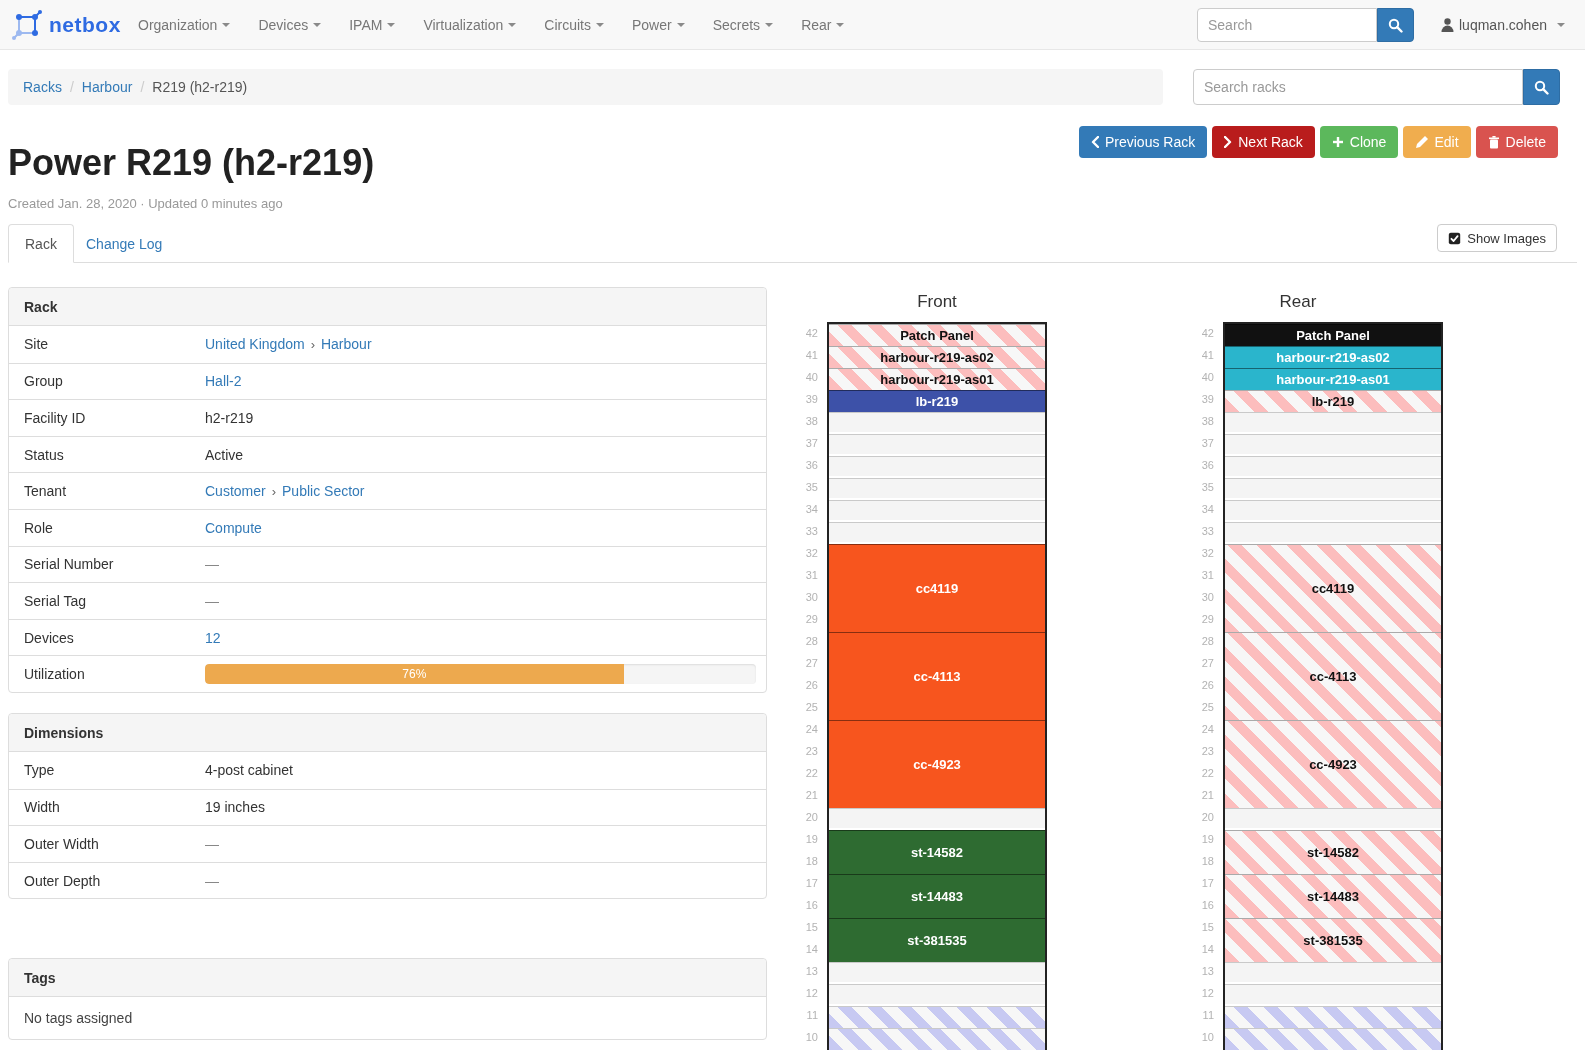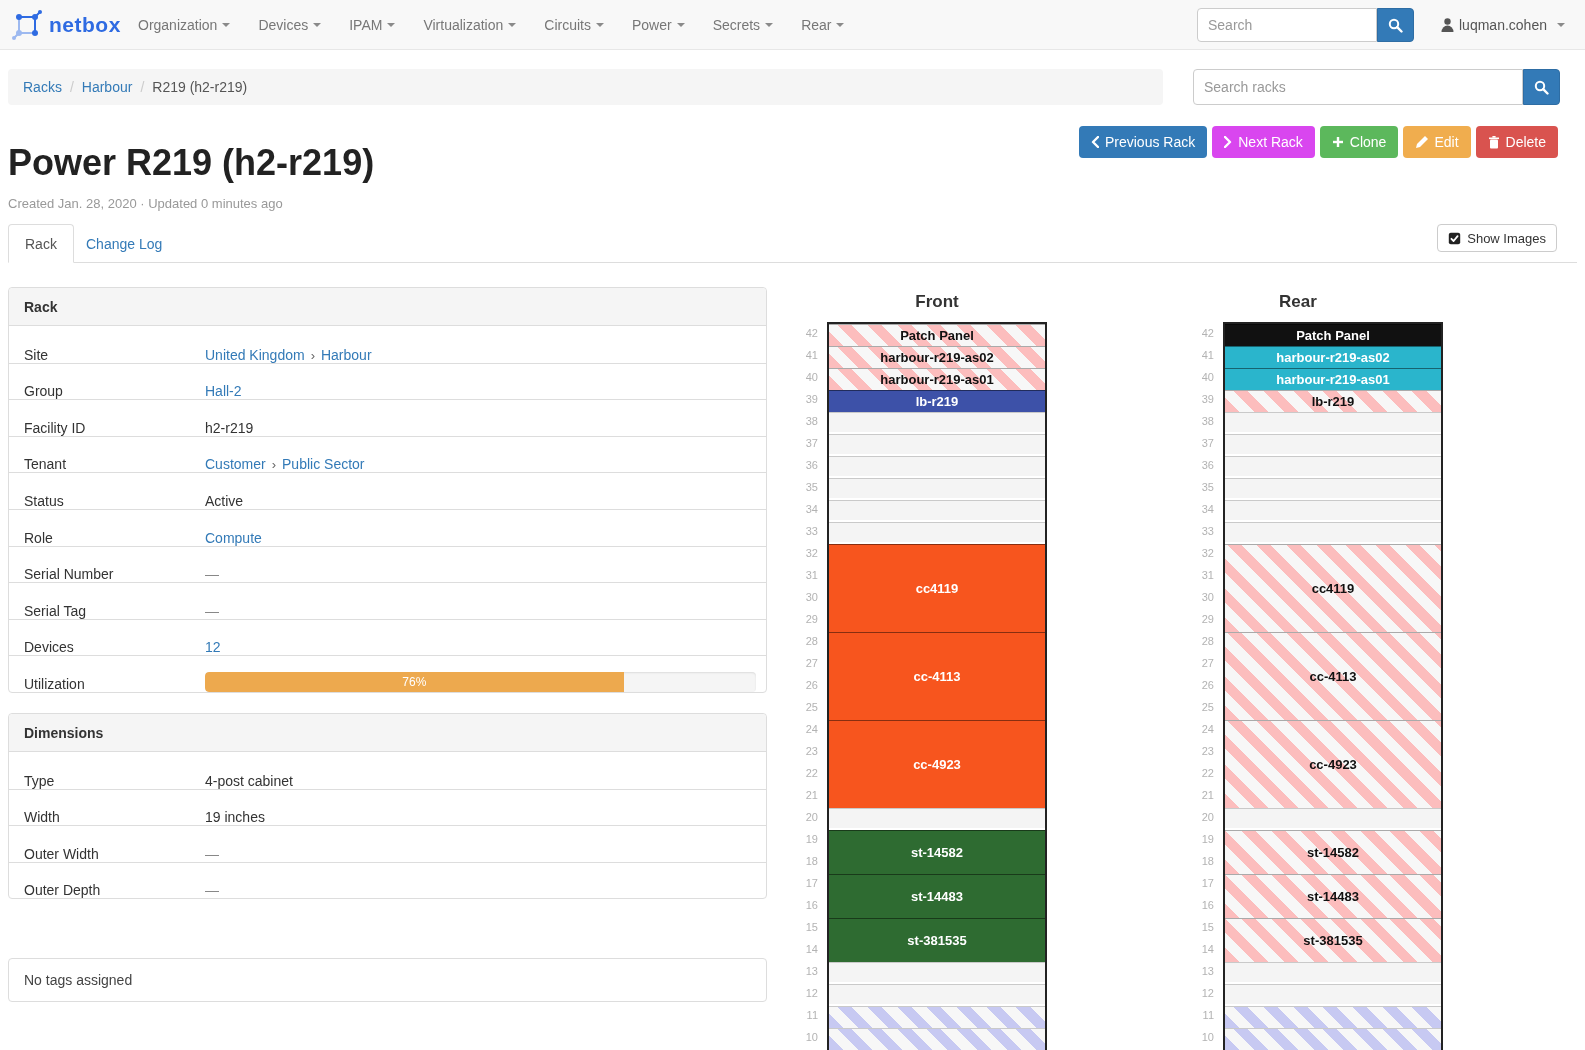--- a/index.html
+++ b/index.html
@@ -24,51 +24,51 @@
   
   .breadcrumb { position:absolute; left:8px; top:69px; width:1155px; height:36px; background:#f5f5f5; border-radius:4px; display:flex; align-items:center; padding-left:15px; font-size:14px; }
   .breadcrumb .bc-sep { color:#ccc; margin:0 8px; }
   .breadcrumb .bc-current { color:#555; }
   .rack-search { position:absolute; left:1193px; top:69px; display:flex; }
 
   
   .actions { position:absolute; top:126px; right:27px; display:flex; gap:5px; }
   .btn { height:32px; border:none; border-radius:4px; color:#fff; font-size:14px; font-family:inherit; padding:0 12px; display:flex; align-items:center; gap:6px; cursor:pointer; }
   .btn-prev { background:#337ab7; }
-  .btn-next { background:#d946ef; }
+  .btn-next { background:#b91c1c; }
   .btn-clone { background:#5cb85c;padding-left:12px; }
   .btn-edit { background:#f0ad4e; }
   .btn-delete { background:#d9534f; }
 
   
   .page-title { position:absolute; left:8px; top:142px; font-size:36px; font-weight:bold; color:#222; }
   .page-meta { position:absolute; left:8px; top:196px; font-size:13px; color:#999; }
 
   
   .tabs { position:absolute; left:8px; top:224px; width:1569px; height:39px; border-bottom:1px solid #ddd; }
   .tab { position:absolute; bottom:-1px; height:39px; padding:0 16px; display:flex; align-items:center; font-size:14px; cursor:pointer; }
   .tab-active { left:0; background:#fff; border:1px solid #ddd; border-bottom:1px solid #fff; border-radius:4px 4px 0 0; color:#555; }
   .tab-link { left:62px; color:#337ab7; }
   .show-images { position:absolute; right:20px; top:0; height:28px; background:#fff; border:1px solid #ccc; border-radius:4px; display:flex; align-items:center; gap:6px; padding:0 10px; font-size:13px; color:#333; cursor:pointer; }
 
   
   .panel { position:absolute; left:8px; width:759px; border:1px solid #ddd; border-radius:4px; background:#fff; }
   .panel-head { height:38px; background:#f5f5f5; border-bottom:1px solid #ddd; border-radius:4px 4px 0 0; display:flex; align-items:center; padding-left:15px; font-weight:bold; font-size:14px; color:#333; }
-  .prow { display:flex; min-height:36.6px; align-items:flex-end; border-top:1px solid #ddd; }
+  .prow { display:flex; min-height:36.6px; align-items:center; border-top:1px solid #ddd; }
   .prow:first-of-type { border-top:none; }
   .plabel { width:196px; padding-left:15px; flex-shrink:0; color:#333; }
   .pvalue { flex:1; padding-right:10px; color:#333; }
   .pvalue .dash { color:#888; }
   .sep { color:#666; margin:0 6px; font-size:13px; }
   .track { width:100%; height:20px; background:#f5f5f5; border-radius:4px; box-shadow:inset 0 1px 2px rgba(0,0,0,.1); overflow:hidden; }
   .fill { height:20px; background:#eda94e; border-radius:4px 0 0 4px; color:#fff; font-size:12px; text-align:center; line-height:20px; }
   .tags-empty { padding:13px 15px; color:#444; }
 
   
-  .elev-title { position:absolute; top:292px; width:220px; text-align:center; font-size:17px; color:#333;font-weight:bold; }
+  .elev-title { position:absolute; top:292px; width:220px; text-align:center; font-size:17px; color:#333; }
   .unit-col { position:absolute; top:322px; width:50px; }
   .unit-num { position:absolute; width:50px; height:22px; line-height:22px; text-align:right; font-size:11px; color:#b3b3b3; }
   .rack-frame { position:absolute; top:322px; width:220px; height:928px; border:2px solid #222; background:#fff; }
   .slot { position:absolute; left:0; width:216px; height:22px; background:#f4f4f4; border-top:1px solid #c9c9c9; box-shadow:inset 0 -2px 0 #fff; }
   .res { position:absolute; left:0; width:216px; border-top:1px solid #c9c9c9; }
   .dev { position:absolute; left:0; width:216px; text-align:center; font-size:13px; overflow:hidden; white-space:nowrap; cursor:pointer; }
   .dev.solid { color:#fff; font-weight:bold; border-top:1px solid rgba(0,0,0,.45); }
   .dev.striped { color:#111; font-weight:600; border-top:1px solid #aaa; }
 
   svg { display:block; }
@@ -246,26 +246,26 @@
         </div>
         <div class="prow">
           <div class="plabel">Group</div>
           <div class="pvalue"><a href="#">Hall-2</a></div>
         </div>
         <div class="prow">
           <div class="plabel">Facility ID</div>
           <div class="pvalue">h2-r219</div>
         </div>
         <div class="prow">
+          <div class="plabel">Status</div>
+          <div class="pvalue">Active</div>
+        </div>
+        <div class="prow">
           <div class="plabel">Tenant</div>
           <div class="pvalue"><a href="#">Customer</a><span class="sep">›</span><a href="#">Public Sector</a></div>
-        </div>
-        <div class="prow">
-          <div class="plabel">Status</div>
-          <div class="pvalue">Active</div>
         </div>
         <div class="prow">
           <div class="plabel">Role</div>
           <div class="pvalue"><a href="#">Compute</a></div>
         </div>
         <div class="prow">
           <div class="plabel">Serial Number</div>
           <div class="pvalue"><span class="dash">—</span></div>
         </div>
         <div class="prow">
@@ -303,20 +303,21 @@
           <div class="pvalue"><span class="dash">—</span></div>
         </div>
         <div class="prow">
           <div class="plabel">Outer Depth</div>
           <div class="pvalue"><span class="dash">—</span></div>
         </div>
       </div>
   </div>
 
   <div class="panel" style="top:958px">
+    <div class="panel-head">Tags</div>
     <div class="tags-empty">No tags assigned</div>
   </div>
 
   <div class="elev-title" style="left:827px">Front</div>
   <div class="unit-col" style="left:768px" id="front-units">
       <div class="unit-num" style="top: 0px;">42</div>
       <div class="unit-num" style="top: 22px;">41</div>
       <div class="unit-num" style="top: 44px;">40</div>
       <div class="unit-num" style="top: 66px;">39</div>
       <div class="unit-num" style="top: 88px;">38</div>

